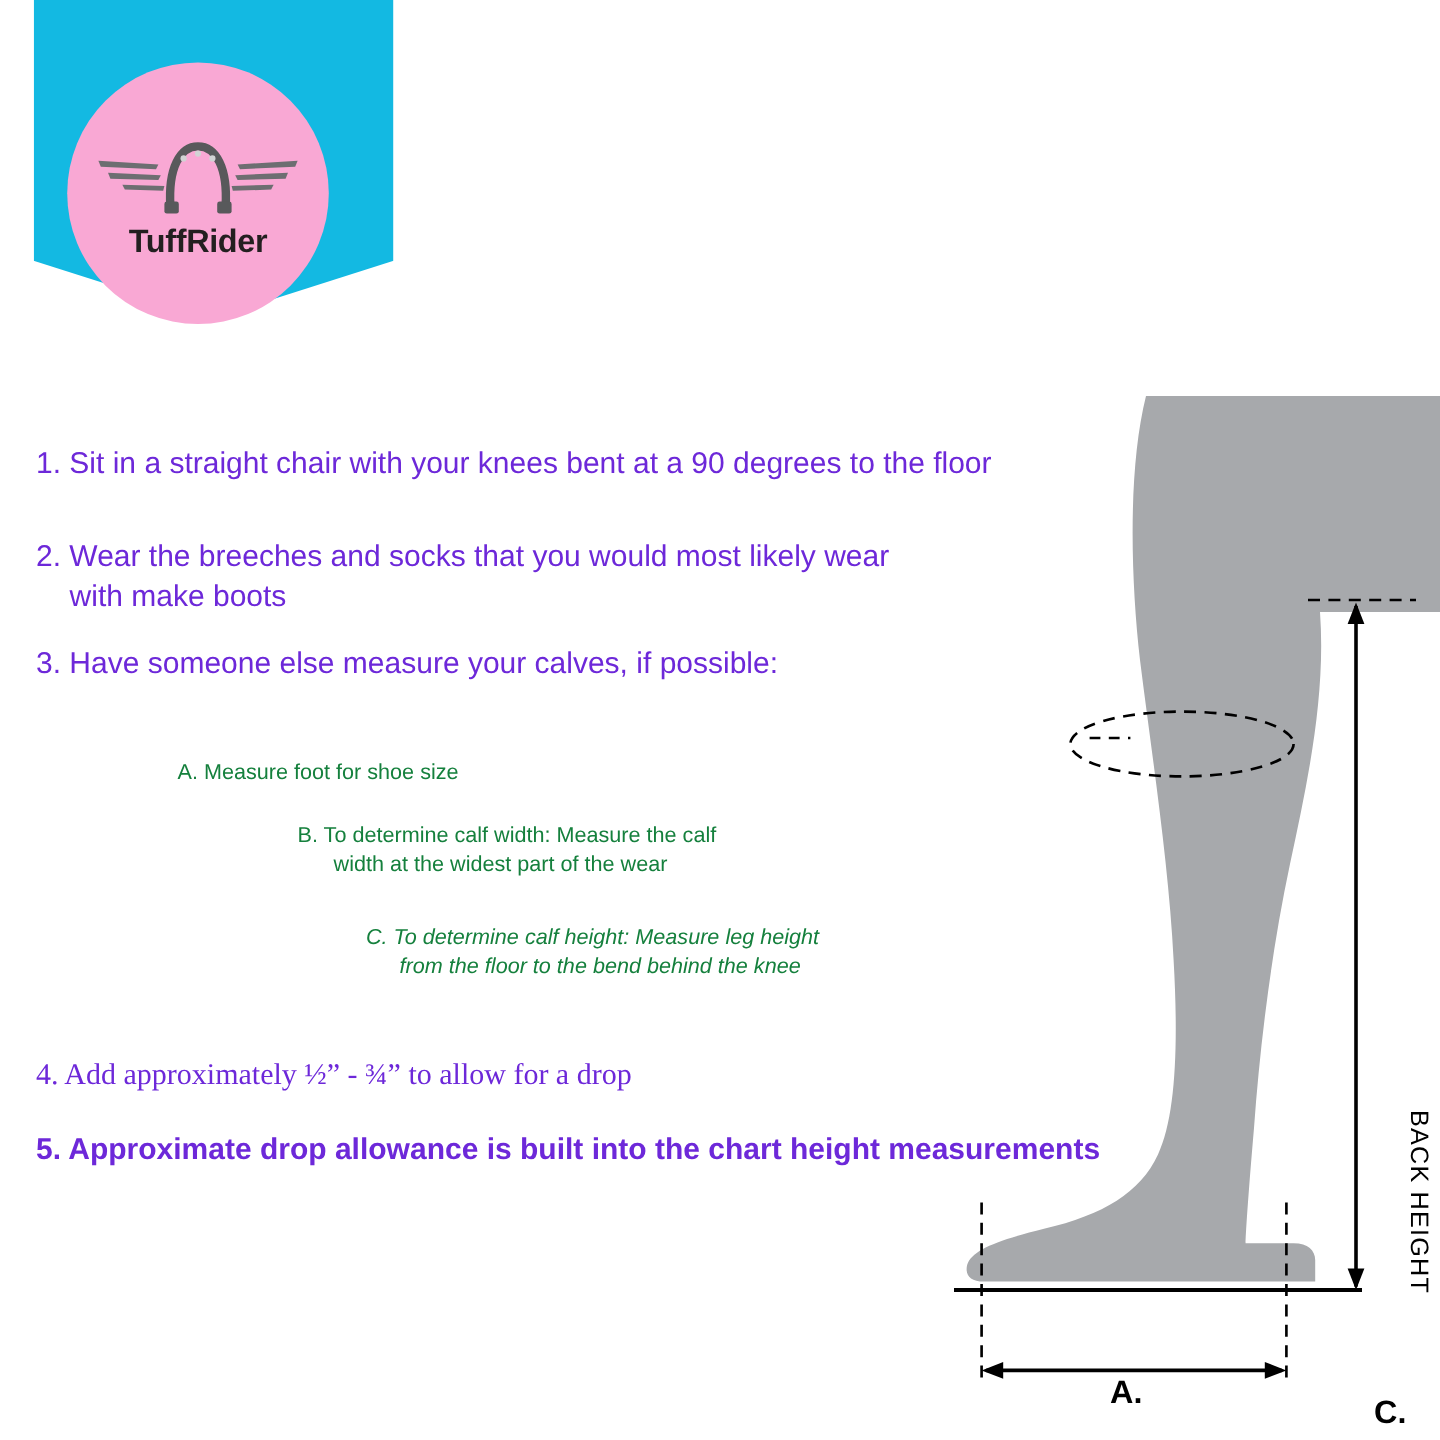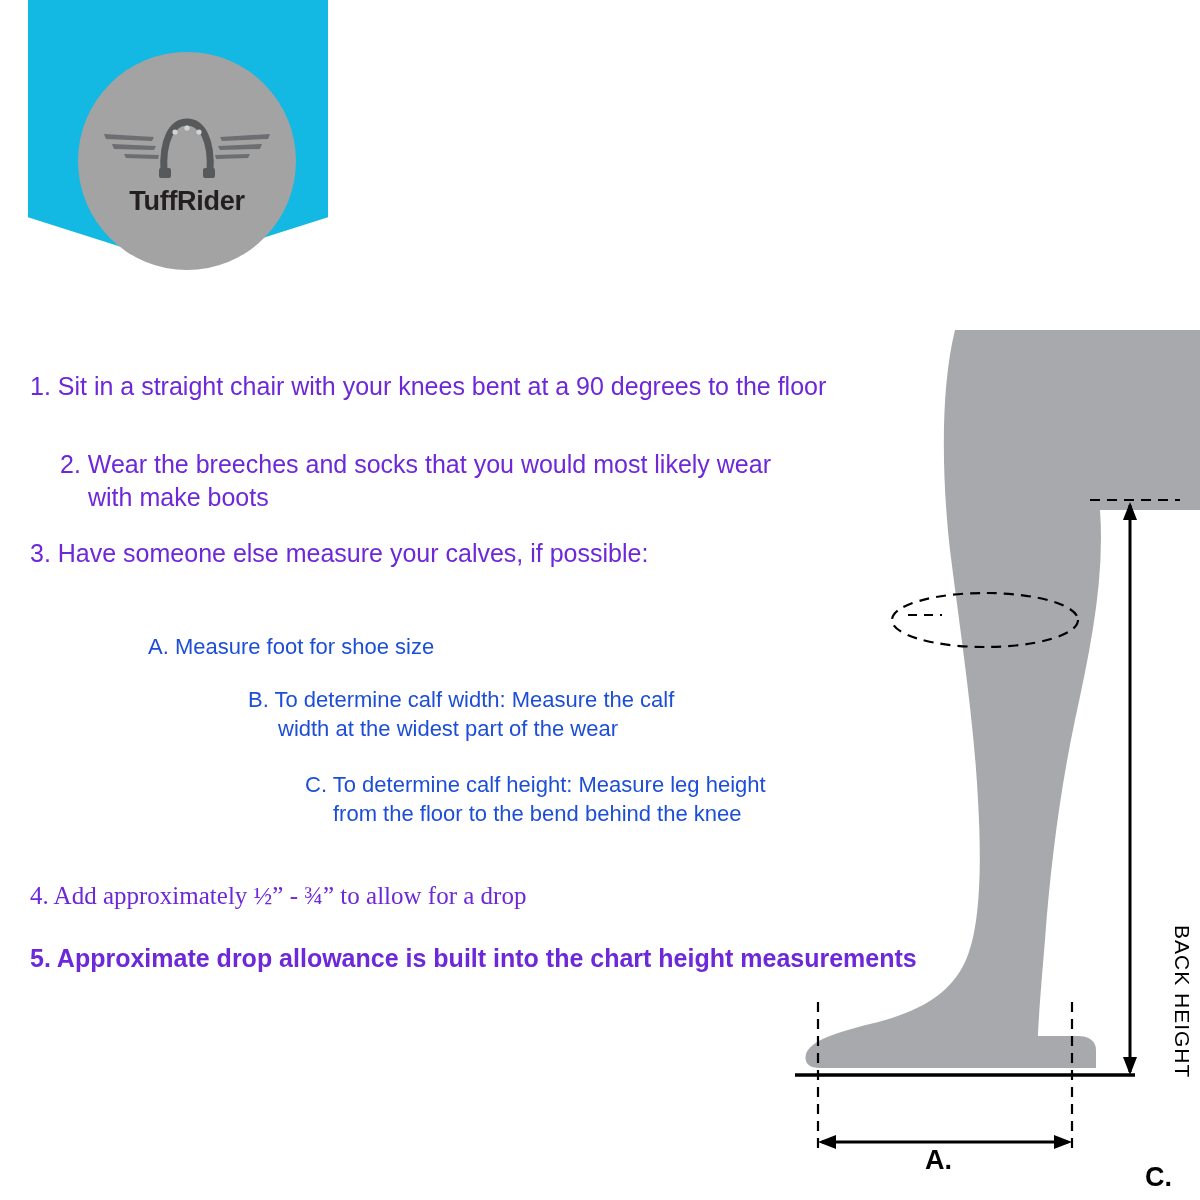--- a/index.html
+++ b/index.html
@@ -18,24 +18,24 @@
   
   .banner {
     position: absolute;
     left: 28px; top: 0;
     width: 300px; height: 265px;
     background: #13b9e2;
     clip-path: polygon(0 0, 100% 0, 100% 82%, 50% 100%, 0 82%);
   }
   .logo-circle {
     position: absolute;
-    left: 78px; top: 52px;
+    left: 56px; top: 52px;
     width: 218px; height: 218px;
     border-radius: 50%;
-    background: #a3a3a3;
+    background: #f9a8d4;
     display: flex;
     flex-direction: column;
     align-items: center;
     justify-content: center;
   }
   .logo-mark { width: 170px; height: 78px; display:block; }
   .logo-text {
     font-family: "Liberation Sans", sans-serif;
     font-weight: bold;
     font-size: 27px;
@@ -64,33 +64,33 @@
     left: 0; top: 360px;
     width: 990px;
   }
   .step {
     font-size: 25px;
     color: #6d28d9;
     line-height: 1.3;
     font-family: "Liberation Sans", sans-serif;
   }
   .step-1 { position: absolute; left: 30px; top: 10px; white-space: nowrap; }
-  .step-2 { position: absolute; left: 30px; top: 88px; width: 860px; margin-left: 30px; }
+  .step-2 { position: absolute; left: 30px; top: 88px; width: 860px; }
   .step-2 .cont { display:block; padding-left: 28px; }
   .step-3 { position: absolute; left: 30px; top: 177px; }
   .sub {
-    font-size: 22px;
-    color: #1d4ed8;
+    font-size: 18px;
+    color: #15803d;
     line-height: 1.32;
     font-family: "Liberation Sans", sans-serif;
   }
   .sub-a { position: absolute; left: 148px; top: 272px; }
   .sub-b { position: absolute; left: 248px; top: 325px; width: 560px; }
   .sub-b .cont { display:block; padding-left: 30px; }
-  .sub-c { position: absolute; left: 305px; top: 410px; width: 560px; }
+  .sub-c { position: absolute; left: 305px; top: 410px; width: 560px; font-style: italic; }
   .sub-c .cont { display:block; padding-left: 28px; }
   .step-4 { position: absolute; left: 30px; top: 520px; font-family: Liberation Serif, serif; }
   .step-5 { position: absolute; left: 30px; top: 582px; width: 960px; font-weight: bold; }
   .step-5 .cont { display:block; padding-left: 25px; }
   
   .leg-area {
     position: absolute;
     left: 760px; top: 330px;
     width: 440px; height: 870px;
   }

